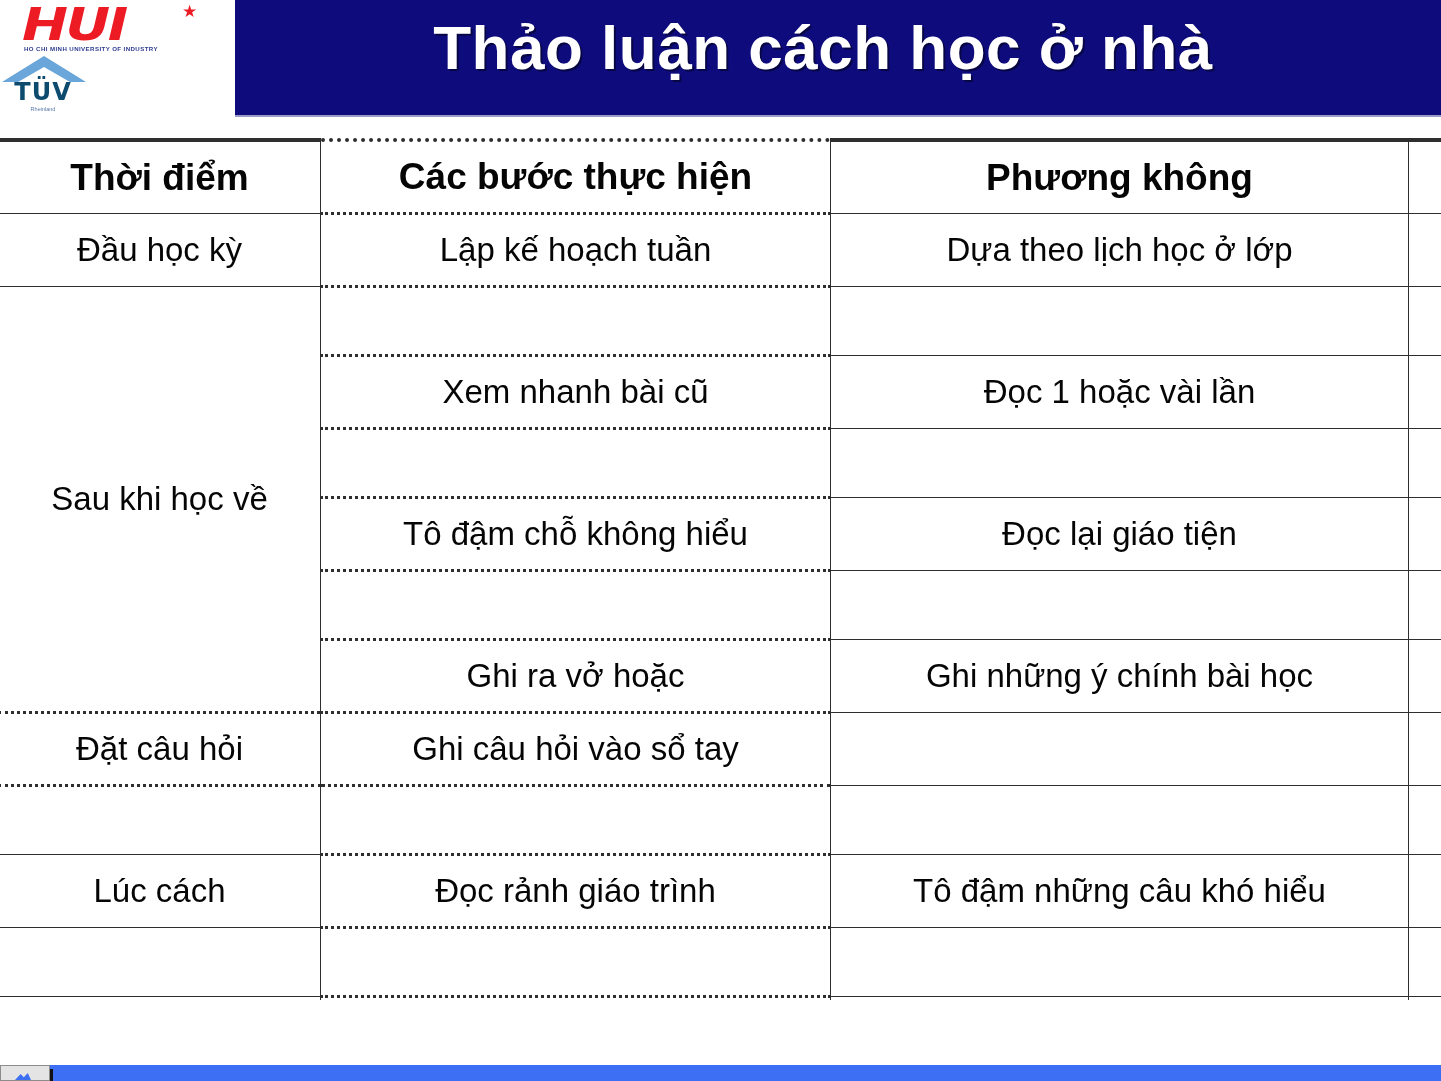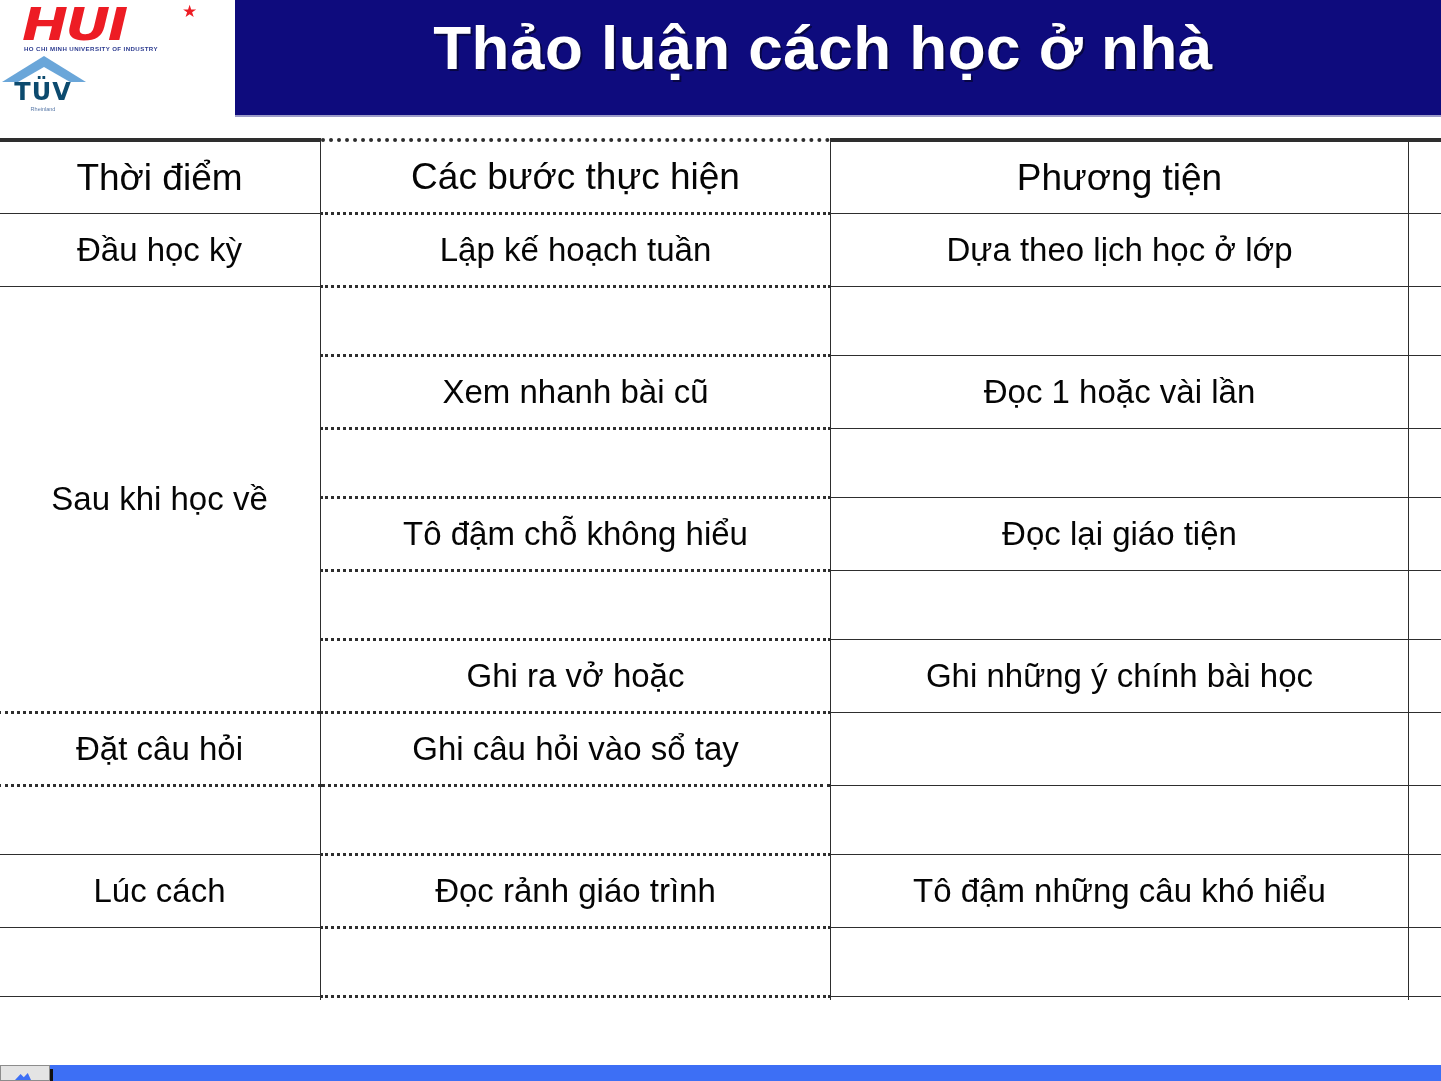--- a/index.html
+++ b/index.html
@@ -281,21 +281,21 @@
     overflow: visible;
   }
   
   table.study-table td.dotted-h {
     border-top-style: dotted;
     border-bottom-style: dotted;
     border-top-width: 3px;
     border-bottom-width: 3px;
   }
   table.study-table tr.header-row td {
-    font-weight: normal;
+    font-weight: bold;
     font-size: 37px;
     border-top-width: 4px;
     border-top-style: solid;
   }
   table.study-table tr.header-row td.dotted-h {
     border-top-style: dotted;
     border-top-width: 4px;
   }
 
   td.col1 {
@@ -382,21 +382,21 @@
       <col class="c1">
         <col class="c2">
         <col class="c3">
         <col class="c4">
     </colgroup>
     <tbody>
 
       <tr class="header-row">
         <td class="col1 row-h-text" rowspan="1">Thời điểm</td>
         <td class="dotted-h row-h-text">Các bước thực hiện</td>
-        <td class="row-h-text">Phương tiện</td>
+        <td class="row-h-text">Phương không</td>
         <td class="col4 row-h-text"></td>
       </tr>
 
       <tr>
         <td class="col1 row-h-text">Đầu học kỳ</td>
         <td class="dotted-h row-h-text">Lập kế hoạch tuần</td>
         <td class="row-h-text">Dựa theo lịch học ở lớp</td>
         <td class="col4 row-h-text"></td>
       </tr>
 

